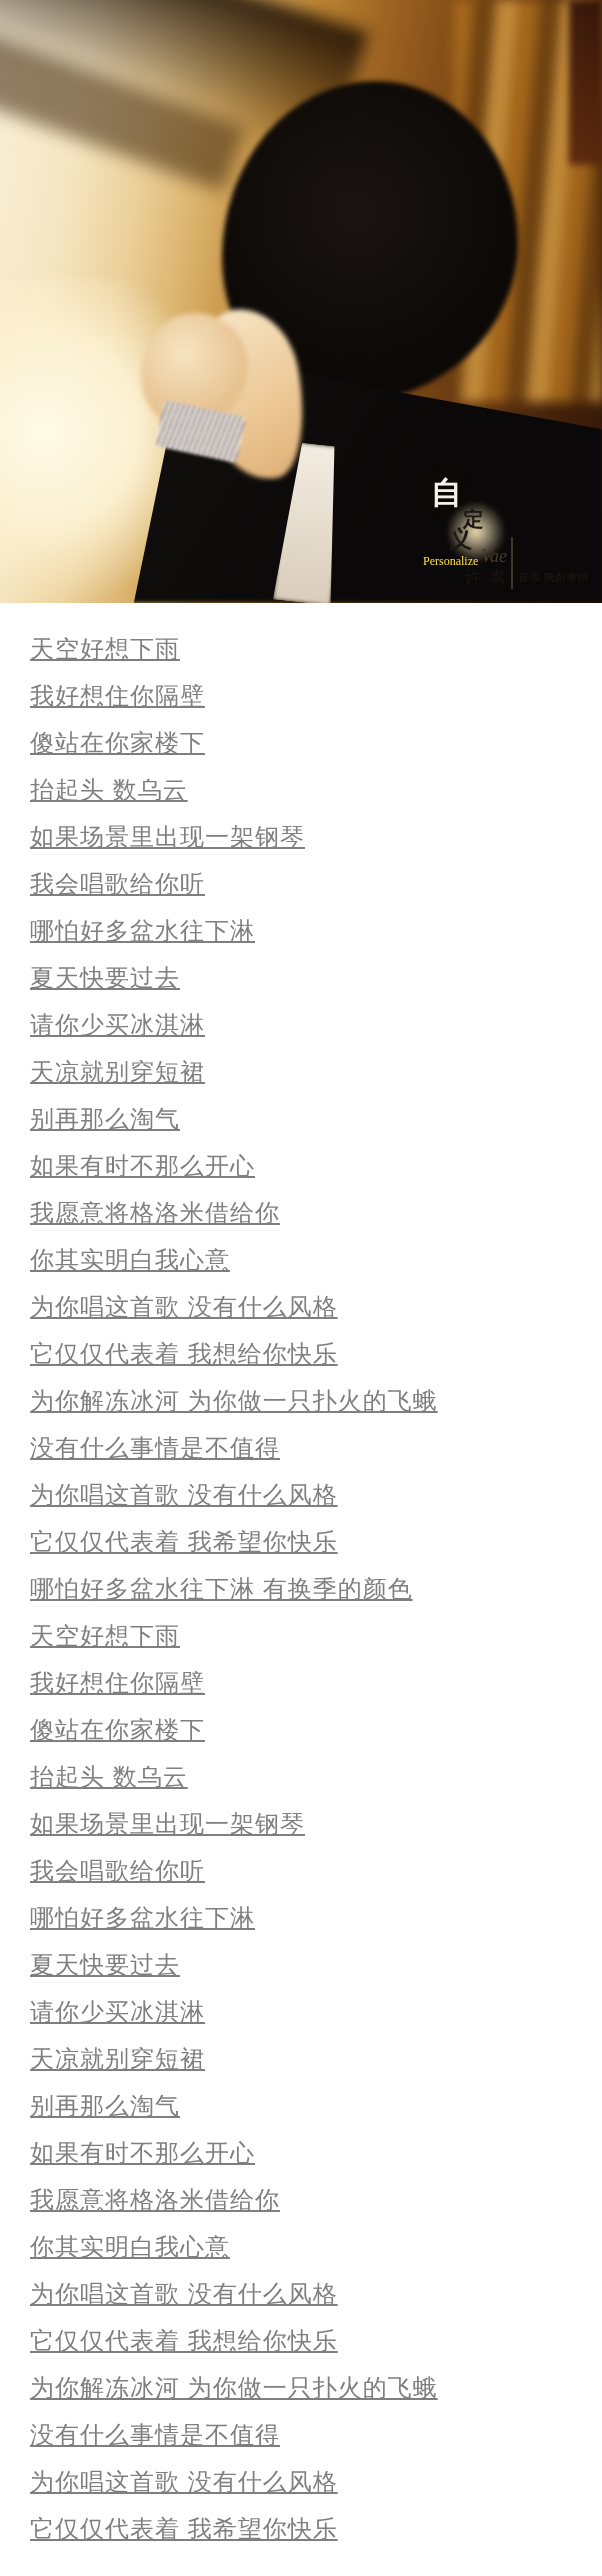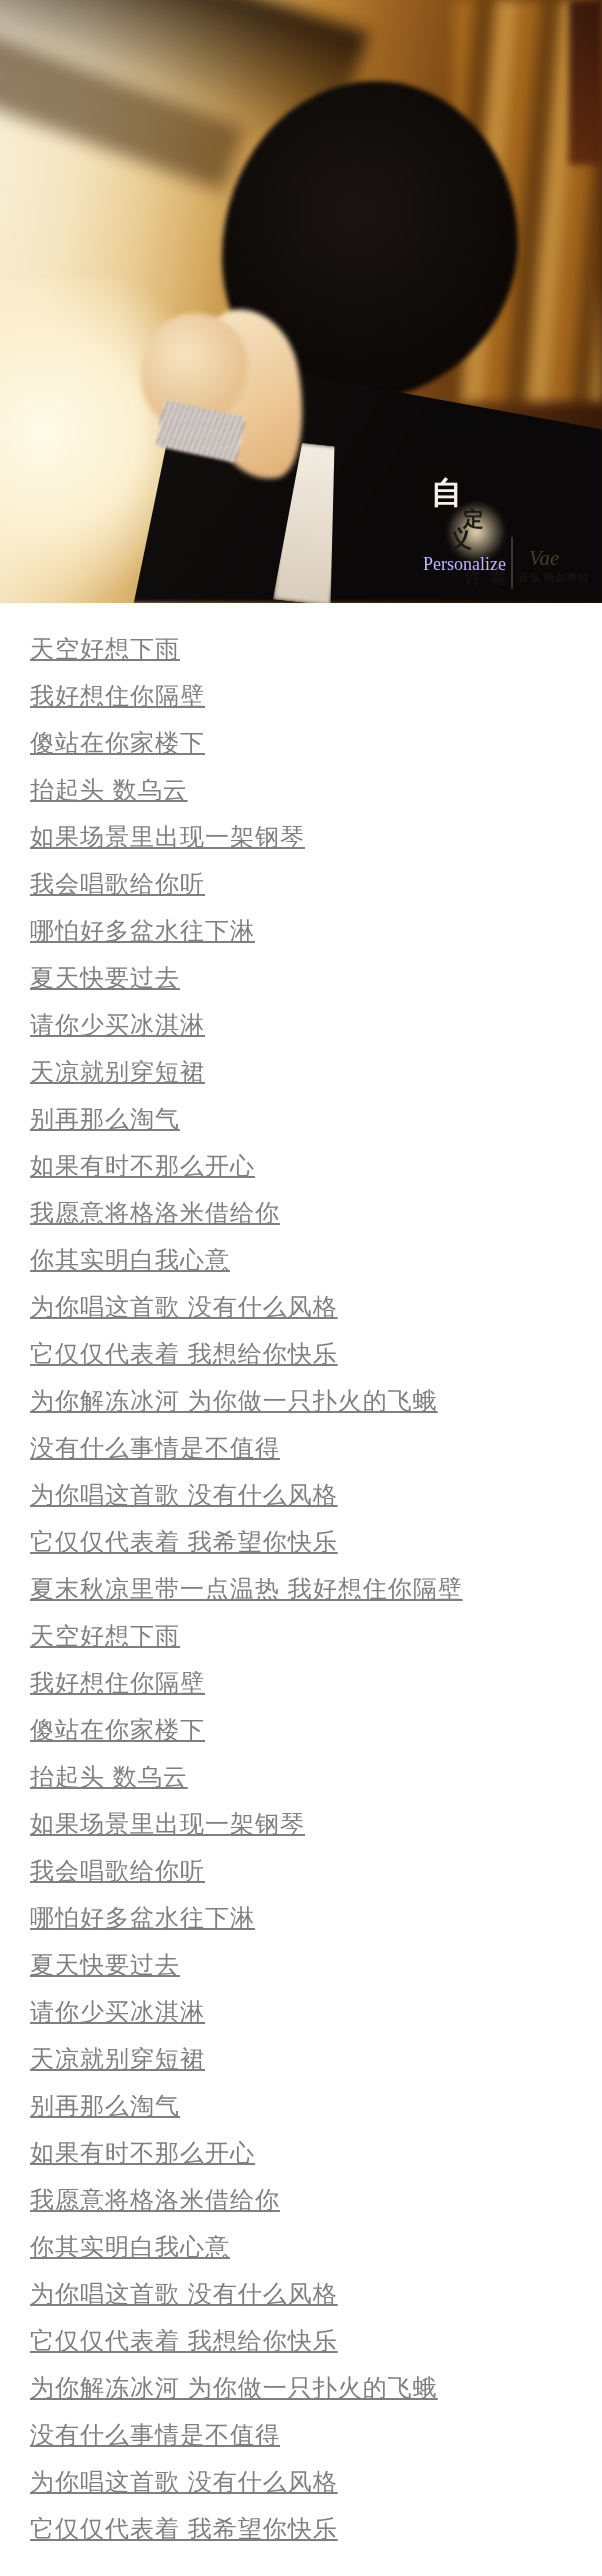--- a/index.html
+++ b/index.html
@@ -21,22 +21,22 @@
   .ph-hand{left:141px;top:313px;width:107px;height:115px;background:radial-gradient(circle at 40% 35%,#f6e4c2,#e6bf8c 70%,#d5a269);border-radius:50% 50% 58% 42% / 55% 45% 55% 45%;filter:blur(2.6px);}
   .ph-suit{left:93px;top:355px;width:510px;height:248px;background:linear-gradient(120deg,#141010,#0a0808 60%);clip-path:polygon(8% 100%,15% 30%,30% 2%,52% 12%,100% 30%,100% 100%,0 100%);filter:blur(2.1px);}
   .ph-shirt{left:281px;top:444px;width:58px;height:159px;background:linear-gradient(#f3ede1,#d9cdbc);clip-path:polygon(22% 0,78% 0,100% 100%,0 100%);transform:rotate(6deg);filter:blur(2.1px);}
   .ph-cuff{left:159px;top:408px;width:83px;height:47px;background:repeating-linear-gradient(100deg,#e8e2dc 0 3.1px,#9c9290 3.1px 5.2px);border-radius:5.2px;transform:rotate(12deg);filter:blur(1.5px);}
   .ph-inkblob{left:419px;top:463px;width:50px;height:56px;background:#0b0805;border-radius:55% 45% 60% 40% / 50% 60% 40% 50%;transform:rotate(-8deg);filter:blur(1.5px);}
   .ph-lightpatch{left:446px;top:501px;width:60px;height:62px;background:radial-gradient(#eedeb6,rgba(238,222,182,0) 70%);filter:blur(2.6px);}
   .cover-text{position:absolute;font-family:"Liberation Serif","DejaVu Serif",serif;white-space:nowrap;}
   .t-zi{left:431px;top:472px;font-size:31px;font-weight:bold;color:#f4f1e9;}
   .t-ding{left:463px;top:505px;font-size:20.6px;font-weight:bold;color:#1b1712;}
   .t-yi{left:449px;top:524px;font-size:23px;font-weight:bold;color:#1b1712;}
-  .t-personalize{left:423px;top:554px;font-size:18px;color:#c4b5fd;}
-  .t-vae{left:481px;top:546px;font-size:21px;font-style:italic;color:#4a3b2b;margin-left:48px;}
+  .t-personalize{left:423px;top:554px;font-size:12px;color:#fde047;}
+  .t-vae{left:481px;top:546px;font-size:18px;font-style:italic;color:#4a3b2b;}
   .t-xusong{left:465px;top:567px;font-size:16.5px;font-weight:normal;color:#1b1712;letter-spacing:7.2px;}
   .t-divider{position:absolute;left:511px;top:537px;width:1.5px;height:52px;background:#40362a;}
   .t-albumnote{left:518px;top:571px;font-size:10.8px;color:#1f1a13;letter-spacing:0.5px;}
   
   .lyrics{position:absolute;left:30px;top:625px;width:546px;}
   .lyric-line{height:47px;line-height:47px;font-size:24px;letter-spacing:1px;color:#7f7f7f;white-space:nowrap;text-decoration:underline;}
 </style>
 </head>
 <body>
 
@@ -80,21 +80,21 @@
     <div class="lyric-line">别再那么淘气</div>
     <div class="lyric-line">如果有时不那么开心</div>
     <div class="lyric-line">我愿意将格洛米借给你</div>
     <div class="lyric-line">你其实明白我心意</div>
     <div class="lyric-line">为你唱这首歌 没有什么风格</div>
     <div class="lyric-line">它仅仅代表着 我想给你快乐</div>
     <div class="lyric-line">为你解冻冰河 为你做一只扑火的飞蛾</div>
     <div class="lyric-line">没有什么事情是不值得</div>
     <div class="lyric-line">为你唱这首歌 没有什么风格</div>
     <div class="lyric-line">它仅仅代表着 我希望你快乐</div>
-    <div class="lyric-line">夏末秋凉里带一点温热 我好想住你隔壁</div>
+    <div class="lyric-line">哪怕好多盆水往下淋 有换季的颜色</div>
     <div class="lyric-line">天空好想下雨</div>
     <div class="lyric-line">我好想住你隔壁</div>
     <div class="lyric-line">傻站在你家楼下</div>
     <div class="lyric-line">抬起头 数乌云</div>
     <div class="lyric-line">如果场景里出现一架钢琴</div>
     <div class="lyric-line">我会唱歌给你听</div>
     <div class="lyric-line">哪怕好多盆水往下淋</div>
     <div class="lyric-line">夏天快要过去</div>
     <div class="lyric-line">请你少买冰淇淋</div>
     <div class="lyric-line">天凉就别穿短裙</div>

